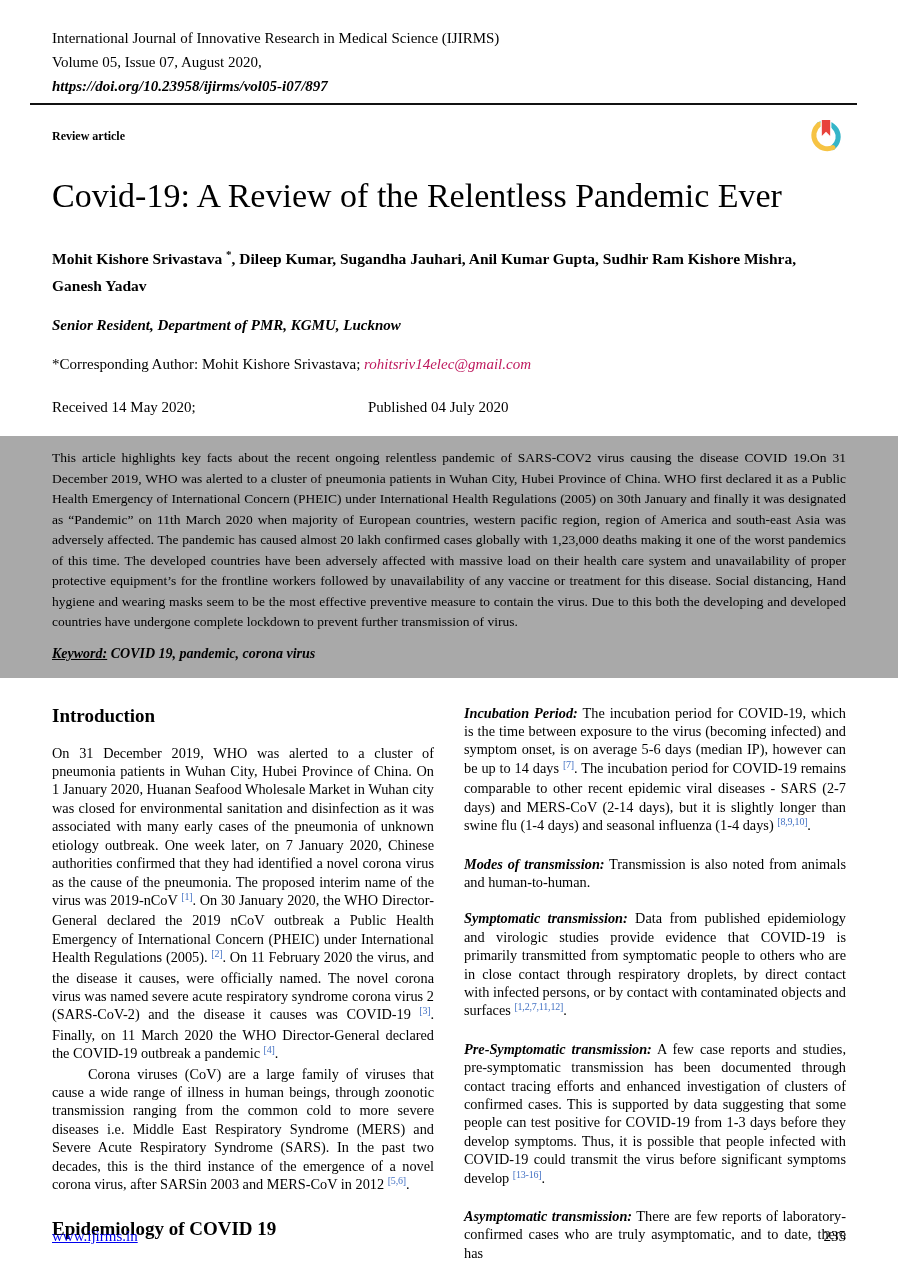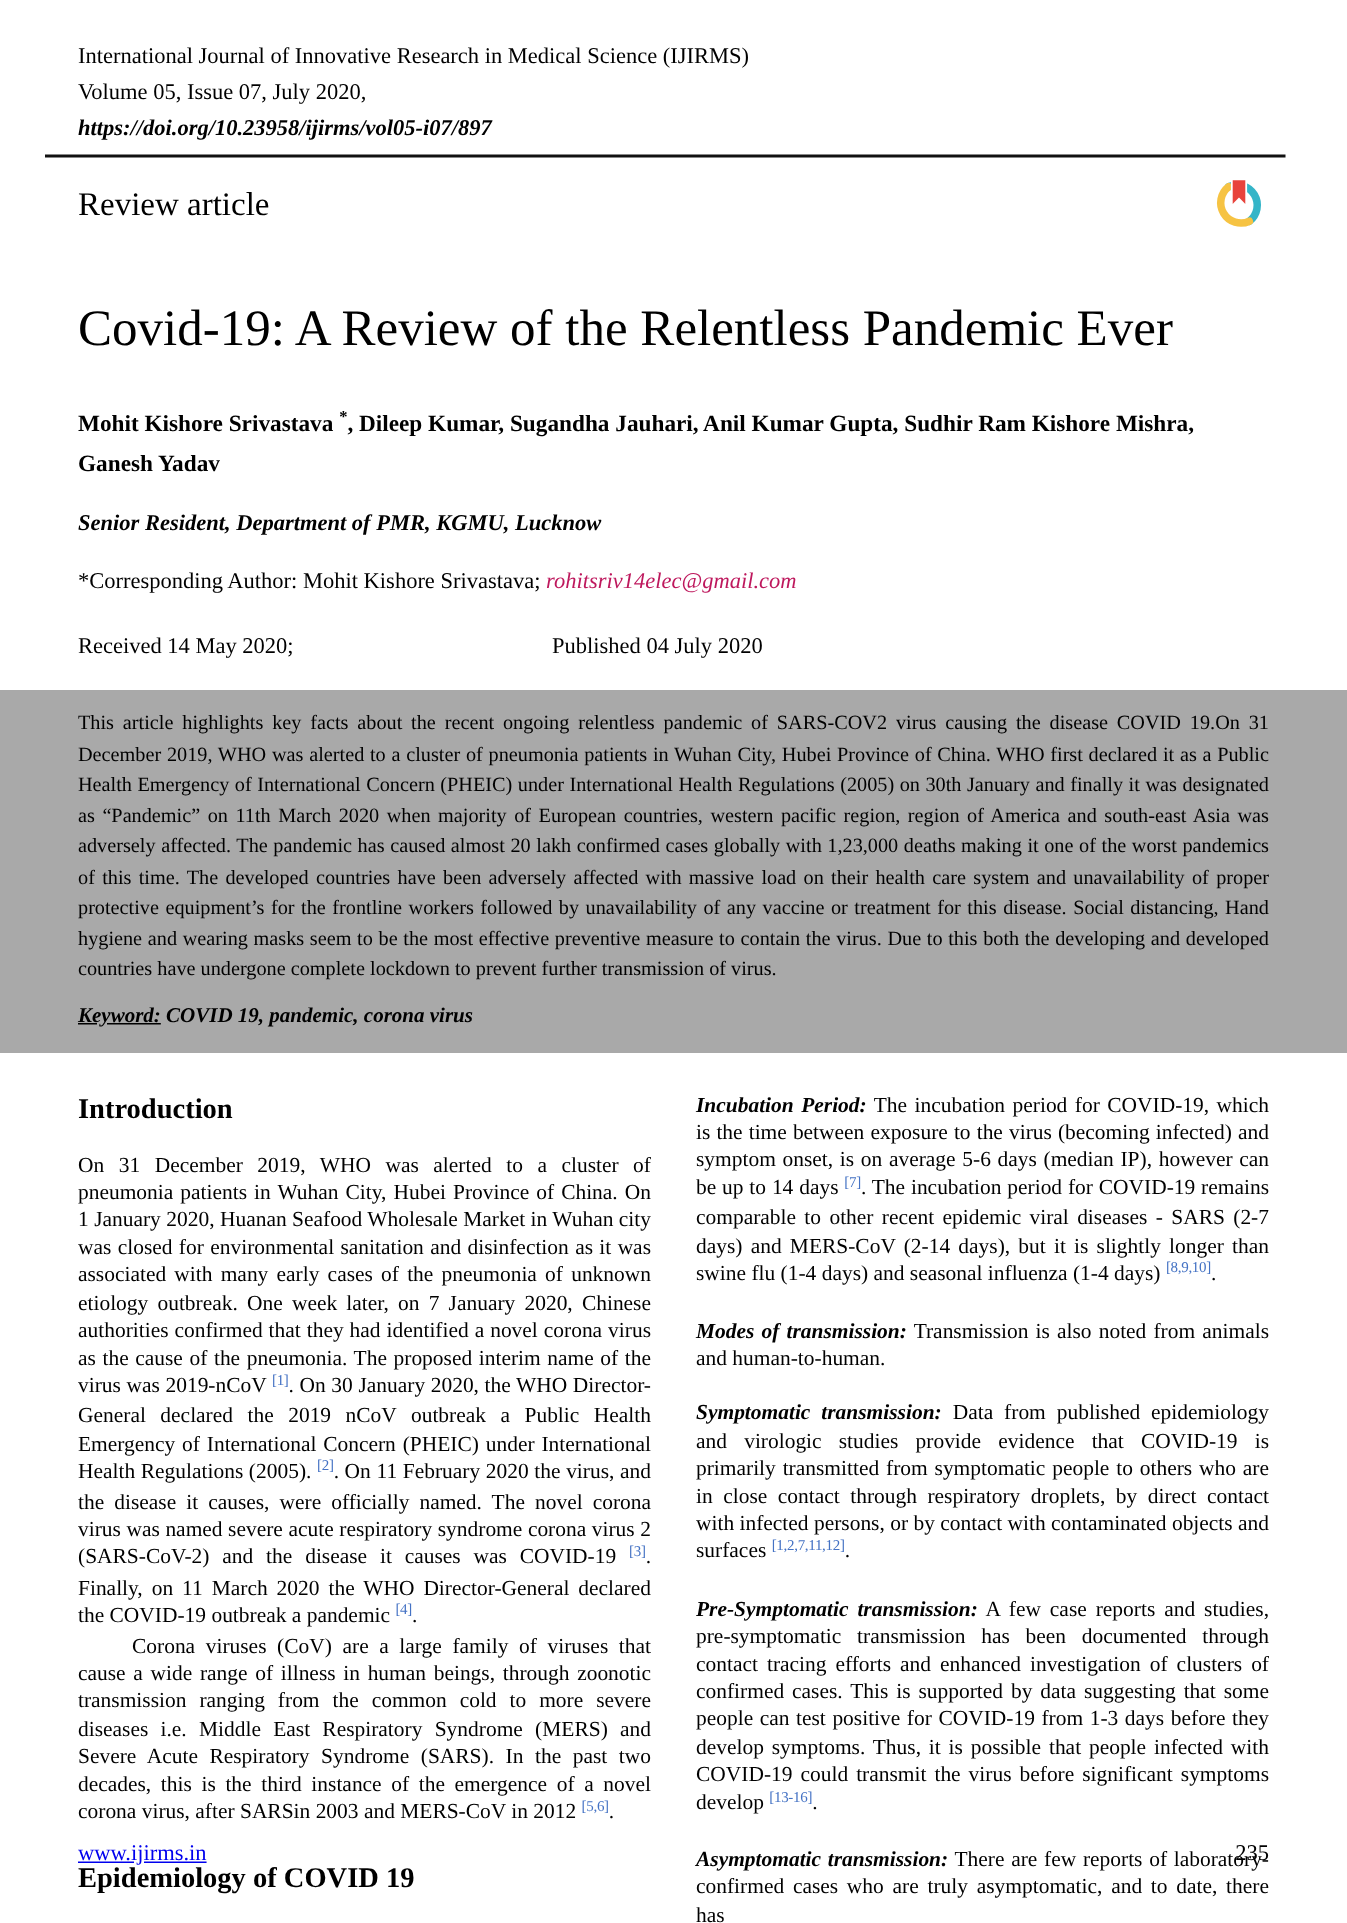--- a/index.html
+++ b/index.html
@@ -8,25 +8,25 @@
     font-family:"Liberation Serif", serif;
     position:relative;overflow:hidden;
   }
   .page{padding:26px 52px 0 52px;}
 
   
   .j-line{font-size:15px;line-height:24px;}
   .doi{font-style:italic;font-weight:bold;color:#000;text-decoration:none;}
   .rule{border:none;border-top:2px solid #111;margin:5px -11px 0 -22px;height:0;}
   .review-row{display:flex;justify-content:space-between;align-items:center;margin-top:8px;height:46px;}
-  .review-label{font-weight:normal;font-size:22px;}
+  .review-label{font-weight:bold;font-size:12px;}
   .logo{width:40px;height:44px;flex:0 0 auto;}
 
   
-  .title{font-size:34px;font-weight:400;margin:40px 0 0 0;line-height:42px;}
+  .title{font-size:34px;font-weight:400;margin:16px 0 0 0;line-height:42px;}
   .authors{font-weight:bold;font-size:15.5px;line-height:27px;margin-top:24px;}
   .authors sup{font-size:11px;}
   .affiliation{font-weight:bold;font-size:15px;margin-top:18px;font-style:italic;}
   .corresponding{font-size:15px;margin-top:22px;}
   .email{font-style:italic;color:#be185d;text-decoration:none;}
   .dates{display:grid;grid-template-columns:316px 304px 1fr;font-size:15px;margin-top:26px;}
 
   
   .abstract-band{background:#a9a9a9;margin:20px -52px 0 -52px;padding:12px 52px 16px 52px;}
   .abstract-heading{font-size:17px;font-weight:bold;margin:0 0 4px 0;}
@@ -49,21 +49,21 @@
   .footer{position:absolute;left:52px;right:52px;top:1228px;display:flex;justify-content:space-between;font-size:15px;}
   .site-link{color:#0000EE;text-decoration:underline;}
 </style>
 </head>
 <body>
 
 <div class="page">
 
   <div>
     <div class="j-line">International Journal of Innovative Research in Medical Science (IJIRMS)</div>
-    <div class="j-line">Volume 05, Issue 07, July 2020,</div>
+    <div class="j-line">Volume 05, Issue 07, August 2020,</div>
     <div class="j-line"><a href="#" class="doi">https://doi.org/10.23958/ijirms/vol05-i07/897</a></div>
   </div>
 
   <hr class="rule">
 
   <div class="review-row">
     <span class="review-label">Review article</span>
     <svg class="logo" viewBox="0 0 40 44" aria-hidden="true">
       <path d="M 13.1 10.5 A 13.5 13.5 0 0 1 26.9 33.5" fill="none" stroke="#35B5C8" stroke-width="5" stroke-linecap="round"></path>
       <path d="M 26.9 33.5 A 13.5 13.5 0 0 1 13.1 10.5" fill="none" stroke="#F6C343" stroke-width="5" stroke-linecap="round"></path>

